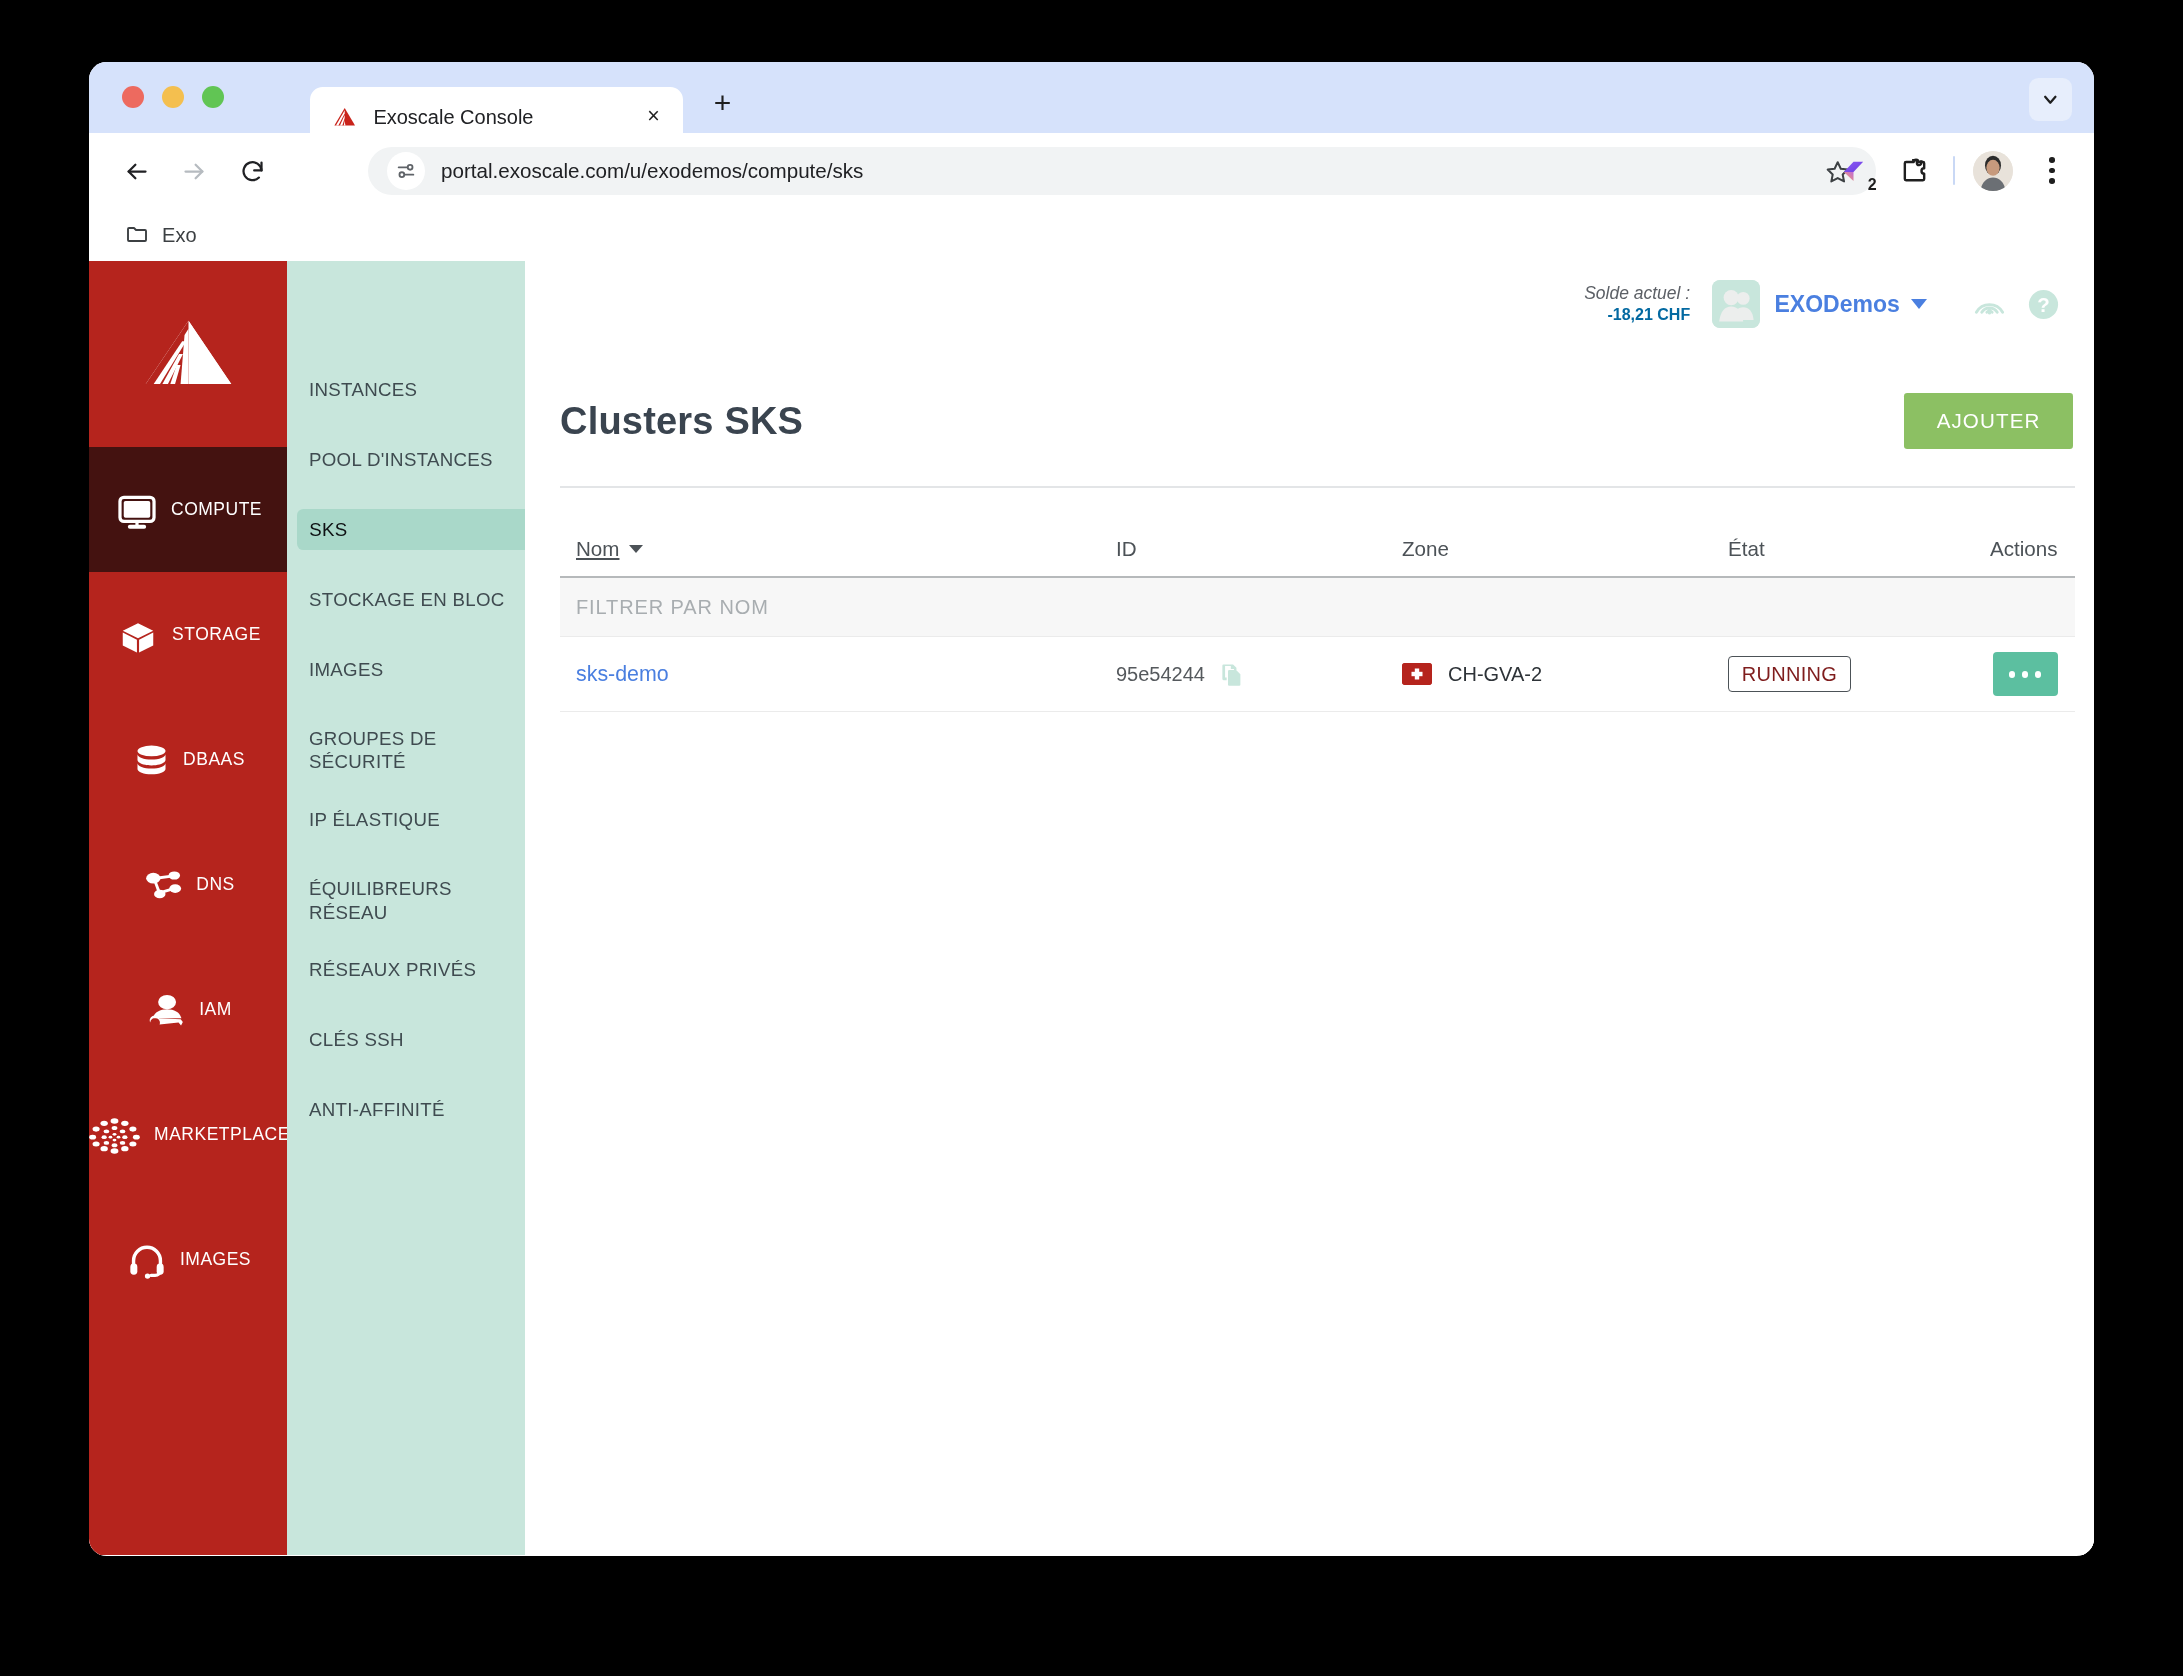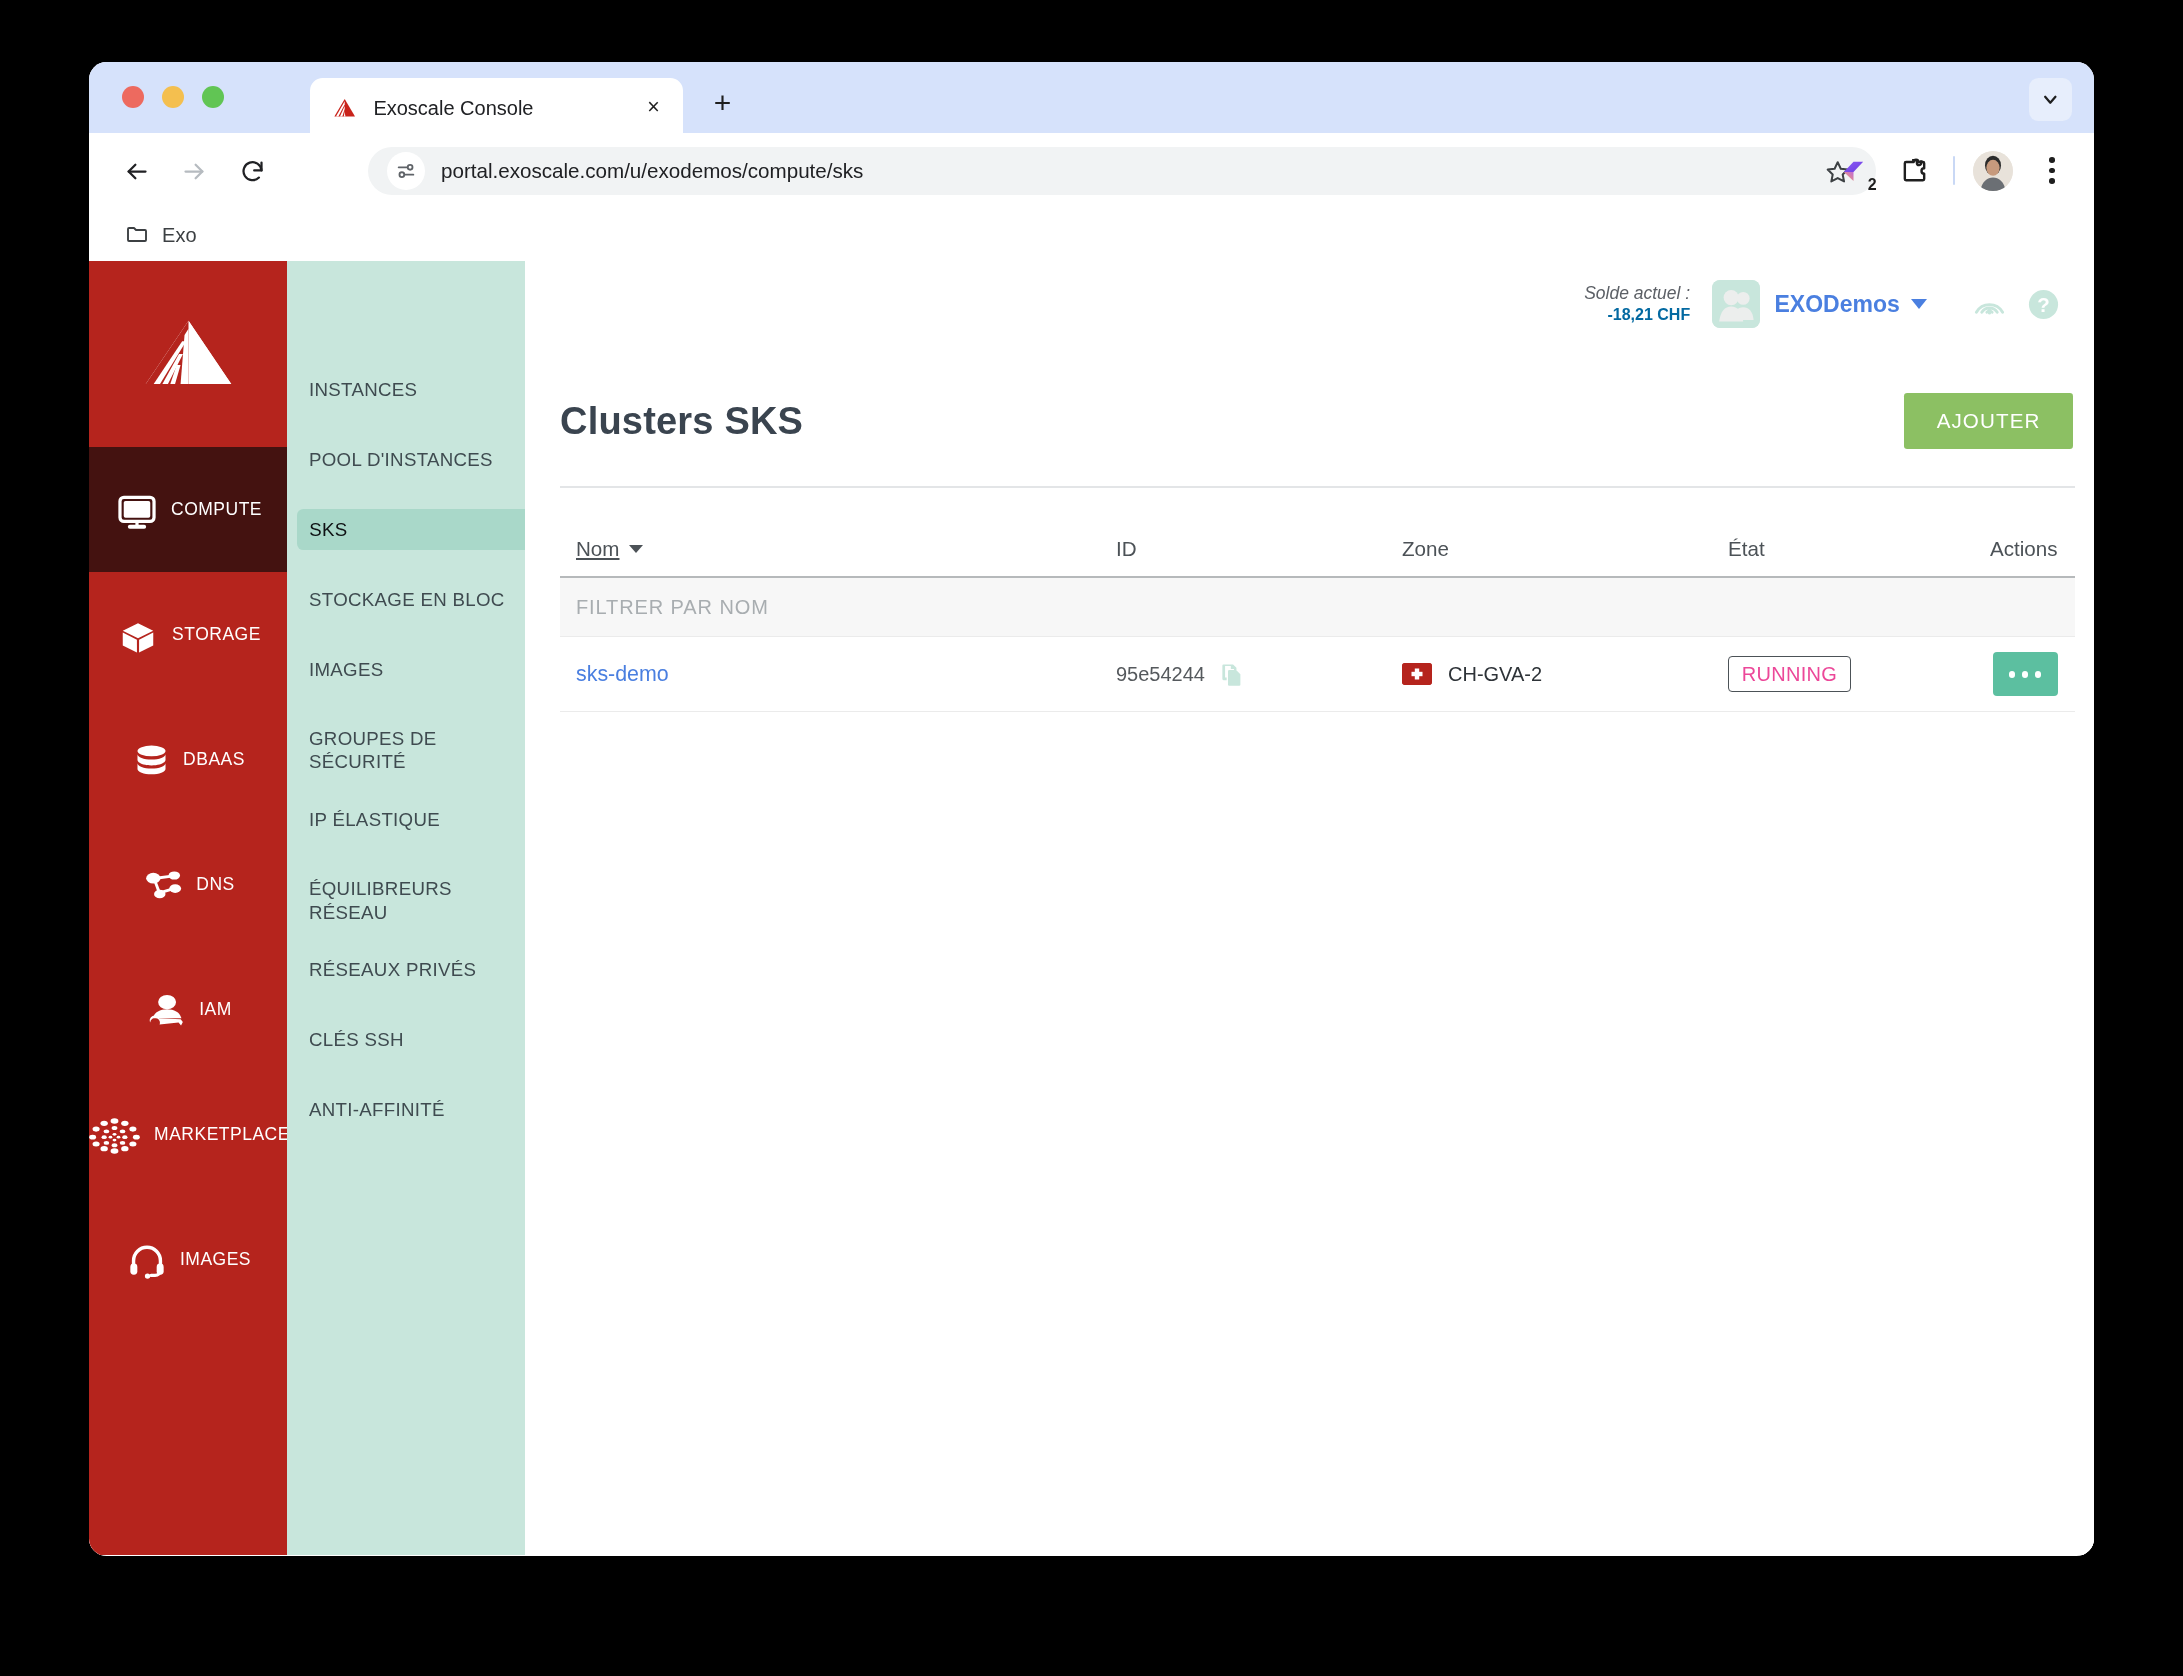--- a/index.html
+++ b/index.html
@@ -29,21 +29,21 @@
   .traffic-lights {
     position: absolute; left: 33px; top: 24px;
     display: flex; gap: 18px;
   }
   .tl { width: 22px; height: 22px; border-radius: 50%; }
   .tl.red    { background: #ed6a5f; }
   .tl.yellow { background: #f4bf4f; }
   .tl.green  { background: #61c554; }
 
   #tab-active {
-    position: absolute; left: 221px; top: 16px;
+    position: absolute; left: 221px; top: 25px;
     width: 373px; height: 60px;
     background: #ffffff;
     border-radius: 12.7px 12.7px 0 0;
     display: flex; align-items: center;
     padding: 0 16px 0 22px;
   }
   #tab-active .favicon { width: 25.4px; height: 25.4px; flex: 0 0 25.4px; }
   #tab-active .tab-title {
     flex: 1;
     margin-left: 16px;
@@ -330,21 +330,21 @@
     width: 30px; height: 22px; border-radius: 3.2px;
     background: #b5241d;
     display: flex; align-items: center; justify-content: center;
     margin-right: 16px;
   }
   #zone-name { font-size: 20px; color: #2e3338; }
   #status-badge {
     border: 1.6px solid #4c5257;
     border-radius: 4px;
     padding: 5.6px 12.7px;
-    font-size: 20px; color: #ec4899;
+    font-size: 20px; color: #7f1d1d;
     letter-spacing: 0.3px;
   }
   #row-actions-button {
     background: #5cbfa0;
     border: none; border-radius: 4px;
     width: 65px; height: 44px;
     display: flex; align-items: center; justify-content: center;
     gap: 6.4px;
   }
   #row-actions-button span {

